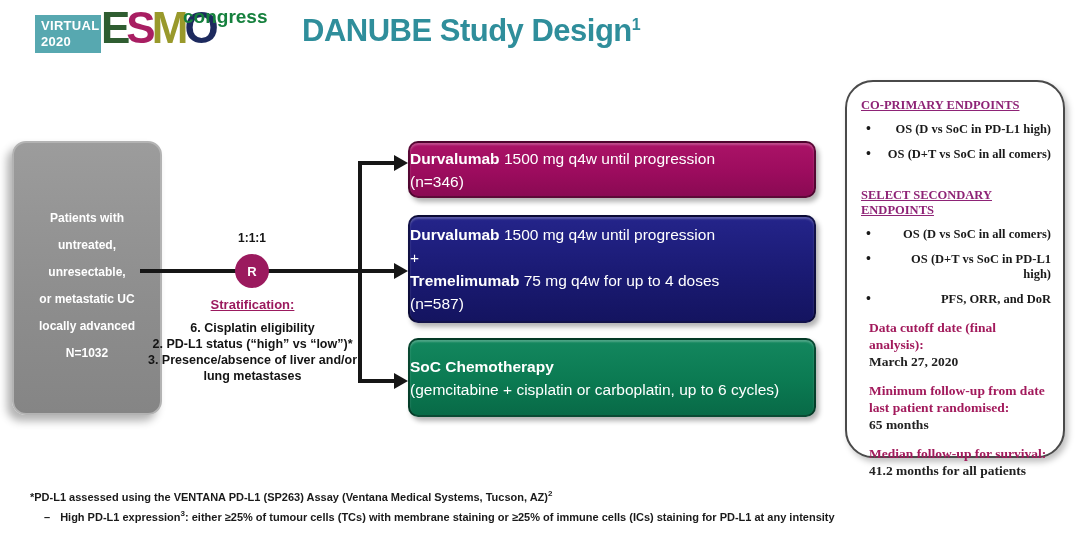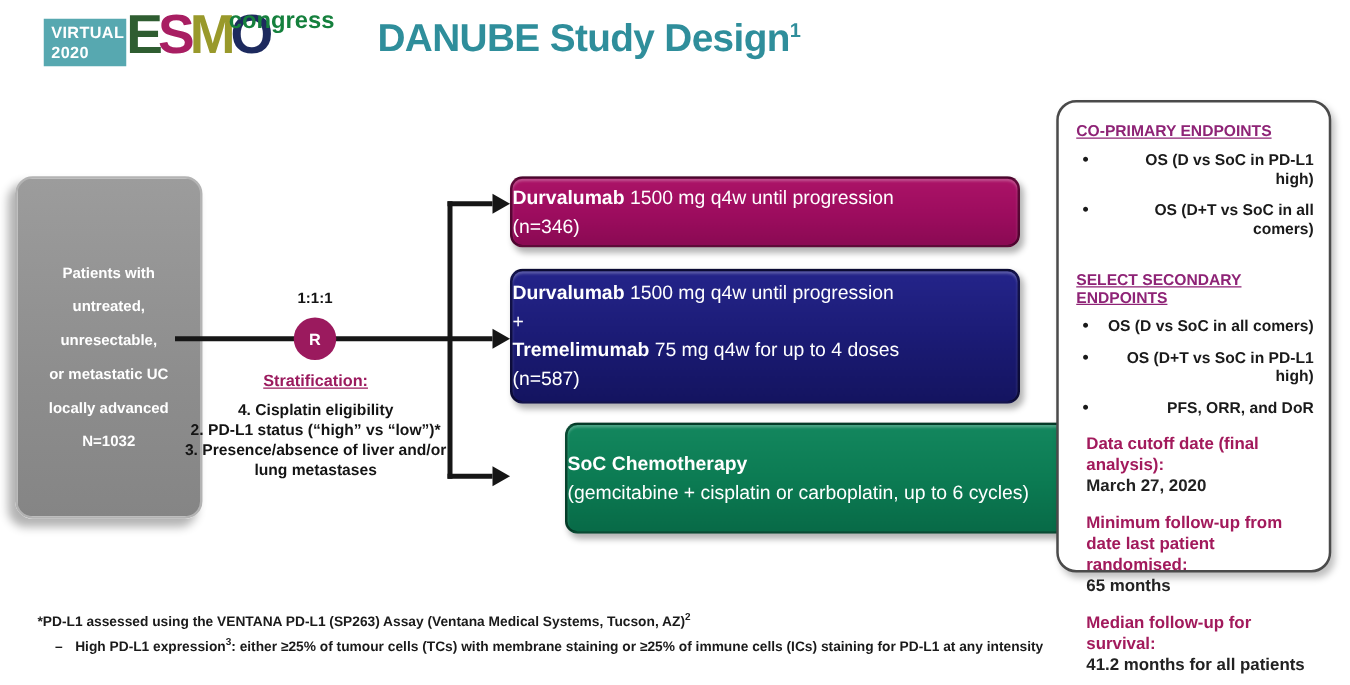--- a/index.html
+++ b/index.html
@@ -62,27 +62,27 @@
   .arm { position:absolute; left:408px; width:408px; border-radius:10px;
     color:#ffffff; text-align:left; font-size:15.5px;
     border:2px solid rgba(0,0,0,0.45);
     box-shadow:3px 4px 5px rgba(0,0,0,0.30), inset 0 2px 2px rgba(255,255,255,0.25);
     display:flex; flex-direction:column; justify-content:center; line-height:23px; }
   .arm b { font-weight:bold; }
   .arm-1 { top:141px; height:57px;
     background:linear-gradient(180deg,#ab1367 0%,#9c0c5e 55%,#8a0a53 100%); }
   .arm-2 { top:215px; height:108px;
     background:linear-gradient(180deg,#24248a 0%,#1a1a73 55%,#141460 100%); }
-  .arm-3 { top:338px; height:89px;
-    background:linear-gradient(180deg,#13875e 0%,#0b7a52 55%,#086a47 100%);margin-left:44px; }
+  .arm-3 { top:338px; height:79px;
+    background:linear-gradient(180deg,#13875e 0%,#0b7a52 55%,#086a47 100%); }
 
   
   .panel { position:absolute; left:845px; top:80px; width:220px; height:378px;
-    background:#ffffff; border:2px solid #4a4a4a; border-radius:16px;
-    box-shadow:3px 4px 6px rgba(0,0,0,0.25); padding:16px 12px 0 14px; }
+    background:#ffffff; border:2px solid #4a4a4a; border-radius:28px;
+    box-shadow:3px 4px 6px rgba(0,0,0,0.25); padding:16px 12px 0 14px;font-family:Liberation Serif, serif; }
   .ep-header { color:#8e2376; font-weight:bold; font-size:12.5px;
     text-decoration:underline; margin-bottom:9px; }
   .ep-item { position:relative; padding-left:22px; color:#1a1a1a; font-weight:bold;
     font-size:12.5px; line-height:15px; margin-bottom:10px;text-align:right; }
   .ep-item::before { content:"\2022"; position:absolute; left:5px; top:-1px; font-size:14px; }
   .ep-gap { height:16px; }
   .cut-block { margin-top:12px; margin-bottom:7px; padding-left:8px; }
   .cut-label { color:#a21a5c; font-weight:bold; font-size:13.5px; line-height:17px; }
   .cut-value { color:#222222; font-weight:bold; font-size:13.5px; line-height:17px; }
 
@@ -128,21 +128,21 @@
   <div class="arrowhead ah-top"></div>
   <div class="arrowhead ah-mid"></div>
   <div class="arrowhead ah-bot"></div>
 
   <div class="ratio">1:1:1</div>
   <div class="r-circle">
       <span>R</span>
     </div>
   <div class="strat">
     <div class="strat-header">Stratification:</div>
-    <div class="strat-item">4.  Cisplatin eligibility</div>
+    <div class="strat-item">6.  Cisplatin eligibility</div>
     <div class="strat-item">2.  PD-L1 status (“high” vs “low”)*</div>
     <div class="strat-item">3.  Presence/absence of liver and/or lung metastases</div>
   </div>
 
   <div class="arm arm-1">
     <div><b>Durvalumab</b><span> 1500 mg q4w until progression</span></div>
     <div>(n=346)</div>
   </div>
 
   <div class="arm arm-2">

